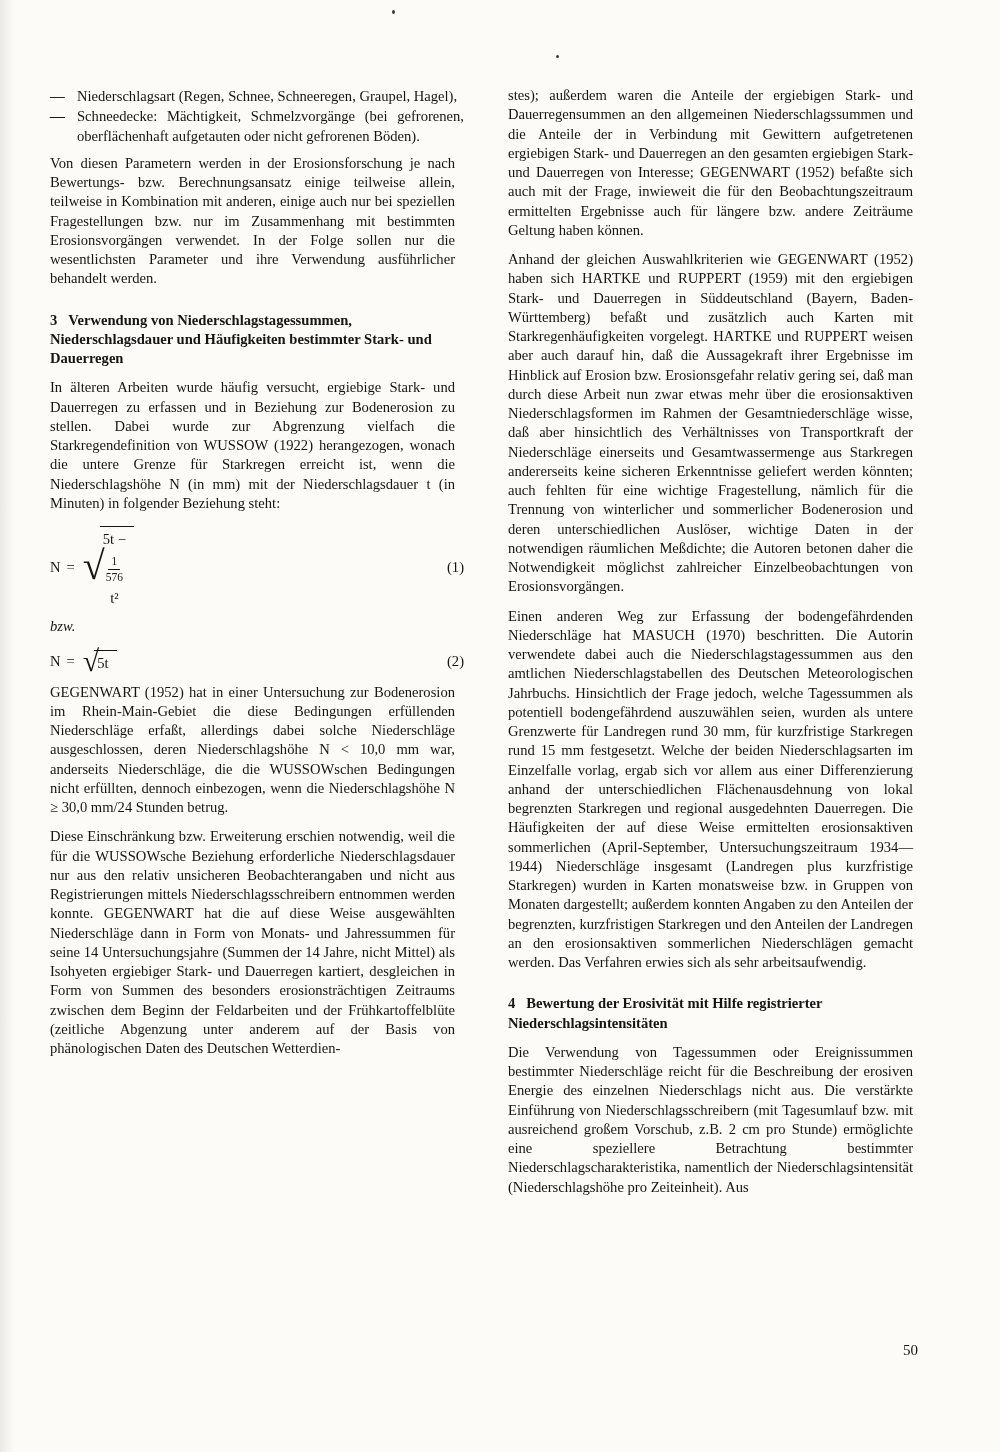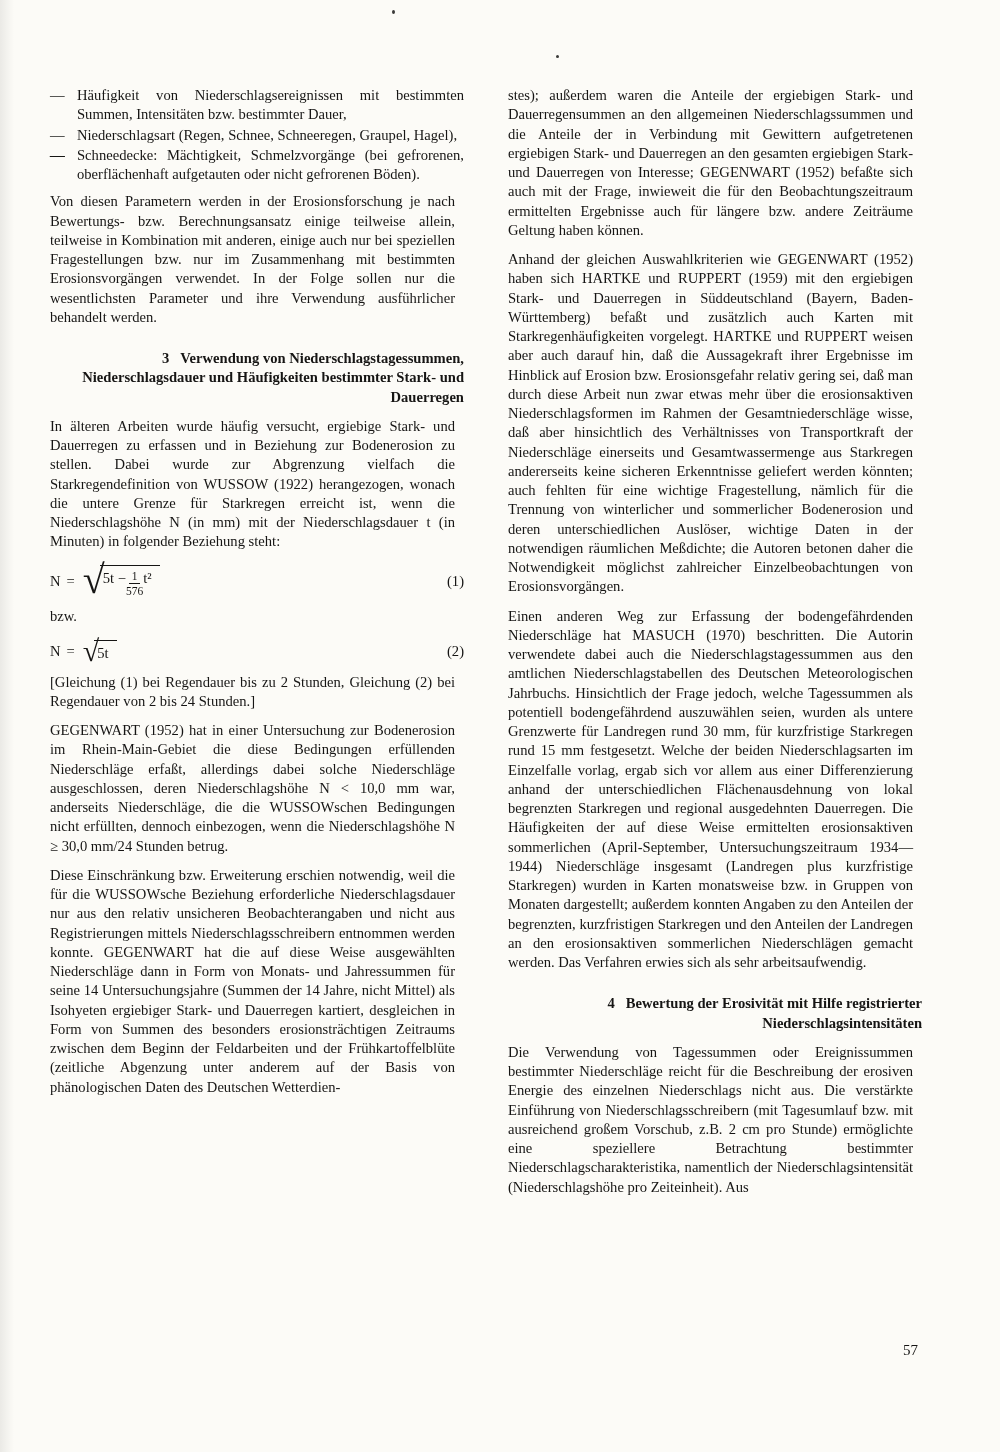--- a/index.html
+++ b/index.html
@@ -40,75 +40,78 @@
     -webkit-hyphens:auto;
   }
   .para { margin:0 9px 10px 0; }
   .hang-list { margin-bottom:8px; }
   .hang { position:relative; padding-left:27px; margin-bottom:1px; }
   .hang .dash { position:absolute; left:0; top:0; }
 
   .sec-heading {
     font-size:14.6px;
     font-weight:bold;
-    text-align:right;
+    text-align:left;
     margin:22px 0 10px 0;
     line-height:1.32;
   }
   .sec-num { margin-right:11px; }
 
   
   .equation {
     display:flex;
     align-items:center;
     justify-content:space-between;
     margin:13px 0 9px 0;
   }
   .eq-left { display:inline-flex; align-items:center; }
   .eq-var { margin-right:6px; }
   .eq-rel { margin-right:8px; }
   .radical { font-size:30px; line-height:0.8; transform:translateY(-1px); }
   .radical.tall { font-size:40px; }
   .radicand {
     display:inline-flex;
+    align-items:center;
+    gap:5px;
     border-top:1.4px solid #161514;
     padding:3px 8px 0 3px;
     margin-left:-5px;
+    flex-direction:column;
   }
   .frac {
     display:inline-flex;
     flex-direction:column;
     align-items:center;
     font-size:11.5px;
     line-height:1.25;
   }
   .frac-num { border-bottom:1px solid #161514; padding:0 3px; }
   .eq-label { margin-left:8px; }
-  .eq-connector { margin:2px 0 6px 0; }
+  .eq-connector { margin:2px 0 6px 0;font-style:italic; }
 
   .page-number {
     position:absolute;
     top:1342px;
     right:82px;
     font-size:15px;
   }
 </style>
 </head>
 <body>
 
 <div class="sheet">
   <span class="speck speck-1"></span>
   <span class="speck speck-2"></span>
 
   <main class="content">
 
     <section class="col">
 
       <div class="hang-list">
-        <p class="hang"><span class="dash">—</span><span>Häufigkeit von Niederschlagsereignissen mit bestimmten Summen, Intensitäten bzw. bestimmter Dauer,</span></p>
+        <p class="hang"><span class="dash">—</span></p>
         <p class="hang"><span class="dash">—</span><span>Niederschlagsart (Regen, Schnee, Schneeregen, Graupel, Hagel),</span></p>
         <p class="hang"><span class="dash">—</span></p>
         <p class="hang"><span class="dash">—</span></p>
         <p class="hang"><span class="dash">—</span></p>
         <p class="hang"><span class="dash">—</span><span>Schneedecke: Mächtigkeit, Schmelzvorgänge (bei gefrorenen, oberflächenhaft aufgetauten oder nicht gefrorenen Böden).</span></p>
       </div>
 
       <p class="para">Von diesen Parametern werden in der Erosionsforschung je nach Bewertungs- bzw. Berechnungsansatz einige teilweise allein, teilweise in Kombination mit anderen, einige auch nur bei speziellen Fragestellungen bzw. nur im Zusammenhang mit bestimmten Erosionsvorgängen verwendet. In der Folge sollen nur die wesentlichsten Parameter und ihre Verwendung ausführlicher behandelt werden.</p>
 
       <h3 class="sec-heading">
@@ -141,21 +144,20 @@
           <span class="eq-var">N</span>
           <span class="eq-rel">=</span>
           <span class="radical">√</span>
             <span class="radicand">
             <span>5t</span>
           </span>
         </span>
         <span class="eq-label">(2)</span>
       </div>
 
-      <p class="para">[Gleichung (1) bei Regendauer bis zu 2 Stunden, Gleichung (2) bei Regendauer von 2 bis 24 Stunden.]</p>
 
       <p class="para">GEGENWART (1952) hat in einer Untersuchung zur Bodenerosion im Rhein-Main-Gebiet die diese Bedingungen erfüllenden Niederschläge erfaßt, allerdings dabei solche Niederschläge ausgeschlossen, deren Niederschlagshöhe N &lt; 10,0 mm war, anderseits Niederschläge, die die WUSSOWschen Bedingungen nicht erfüllten, dennoch einbezogen, wenn die Niederschlagshöhe N ≥ 30,0 mm/24 Stunden betrug.</p>
 
       <p class="para">Diese Einschränkung bzw. Erweiterung erschien notwendig, weil die für die WUSSOWsche Beziehung erforderliche Niederschlagsdauer nur aus den relativ unsicheren Beobachterangaben und nicht aus Registrierungen mittels Niederschlagsschreibern entnommen werden konnte. GEGENWART hat die auf diese Weise ausgewählten Niederschläge dann in Form von Monats- und Jahressummen für seine 14 Untersuchungsjahre (Summen der 14 Jahre, nicht Mittel) als Isohyeten ergiebiger Stark- und Dauerregen kartiert, desgleichen in Form von Summen des besonders erosionsträchtigen Zeitraums zwischen dem Beginn der Feldarbeiten und der Frühkartoffelblüte (zeitliche Abgenzung unter anderem auf der Basis von phänologischen Daten des Deutschen Wetterdien-</p>
 
     </section>
 
     <section class="col">
 
       <p class="para">stes); außerdem waren die Anteile der ergiebigen Stark- und Dauerregensummen an den allgemeinen Niederschlagssummen und die Anteile der in Verbindung mit Gewittern aufgetretenen ergiebigen Stark- und Dauerregen an den gesamten ergiebigen Stark- und Dauerregen von Interesse; GEGENWART (1952) befaßte sich auch mit der Frage, inwieweit die für den Beobachtungszeitraum ermittelten Ergebnisse auch für längere bzw. andere Zeiträume Geltung haben können.</p>
@@ -167,14 +169,14 @@
       <h3 class="sec-heading">
         <span class="sec-num">4</span><span>Bewertung der Erosivität mit Hilfe registrierter Niederschlagsintensitäten</span>
       </h3>
 
       <p class="para">Die Verwendung von Tagessummen oder Ereignissummen bestimmter Niederschläge reicht für die Beschreibung der erosiven Energie des einzelnen Niederschlags nicht aus. Die verstärkte Einführung von Niederschlagsschreibern (mit Tagesumlauf bzw. mit ausreichend großem Vorschub, z.B. 2 cm pro Stunde) ermöglichte eine speziellere Betrachtung bestimmter Niederschlagscharakteristika, namentlich der Niederschlagsintensität (Niederschlagshöhe pro Zeiteinheit). Aus</p>
 
     </section>
 
   </main>
 
-  <div class="page-number">57</div>
+  <div class="page-number">50</div>
 </div>
 
 </body></html>

